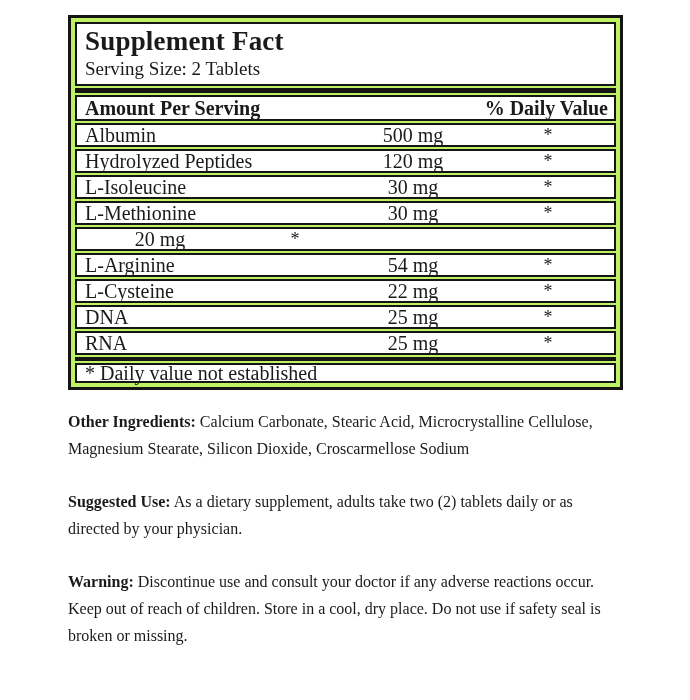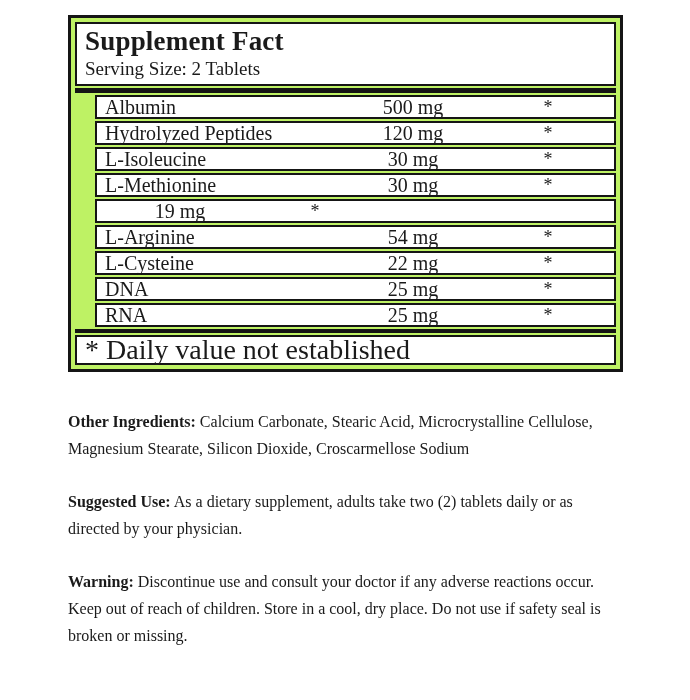--- a/index.html
+++ b/index.html
@@ -64,31 +64,30 @@
     font-size: 20px;
   }
   .rows { margin: 0; }
   .ing-row {
     display: flex;
     align-items: center;
     height: 24px;
     margin-top: 2px;
     padding: 0 6px 0 8px;
     font-size: 20px;
-    margin-left: 20px;
   }
   .ing-row .c-name { flex: 1 1 auto; white-space: nowrap; }
   .ing-row .c-amt  { flex: 0 0 150px; text-align: center; white-space: nowrap; }
   .ing-row .c-dv   { flex: 0 0 120px; text-align: center; font-size: 18px; }
   .footnote-box {
-    height: 30px;
+    height: 20px;
     display: flex;
     align-items: center;
     padding: 0 8px;
-    font-size: 28px;
+    font-size: 20px;
     margin-top: 1px;
   }
 
   
   .sections {
     position: absolute;
     left: 68px;
     top: 408px;
     width: 557px;
   }
@@ -106,20 +105,24 @@
 
   <div class="panel">
 
     <div class="cellbox title-box">
       <div class="panel-title">Supplement Fact</div>
       <div class="serving-size">Serving Size: 2 Tablets</div>
     </div>
 
     <div class="thick-bar"></div>
 
+    <div class="cellbox header-row">
+      <span>Amount Per Serving</span>
+      <span>% Daily Value</span>
+    </div>
 
     <div class="rows" id="rows-container">
   <div class="cellbox ing-row">
     <span class="c-name">Albumin</span>
     <span class="c-amt">500 mg</span>
     <span class="c-dv">*</span>
   </div>
 
   <div class="cellbox ing-row">
     <span class="c-name">Hydrolyzed Peptides</span>
@@ -133,21 +136,21 @@
     <span class="c-dv">*</span>
   </div>
 
   <div class="cellbox ing-row">
     <span class="c-name">L-Methionine</span>
     <span class="c-amt">30 mg</span>
     <span class="c-dv">*</span>
   </div>
 
   <div class="cellbox ing-row">
-    <span class="c-amt">19 mg</span>
+    <span class="c-amt">20 mg</span>
     <span class="c-dv">*</span>
   </div>
 
   <div class="cellbox ing-row">
     <span class="c-name">L-Arginine</span>
     <span class="c-amt">54 mg</span>
     <span class="c-dv">*</span>
   </div>
 
   <div class="cellbox ing-row">

